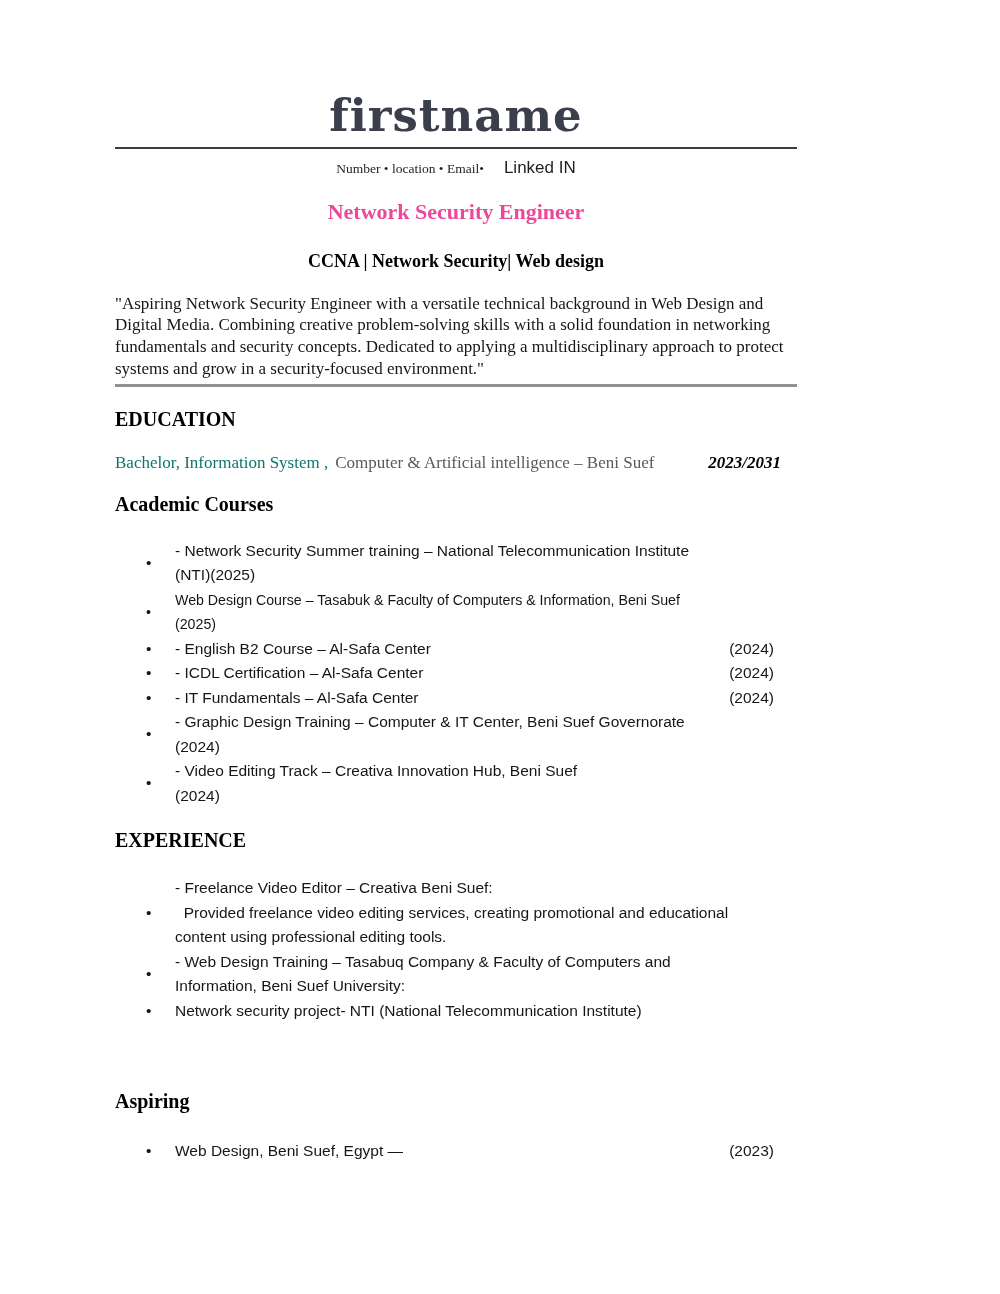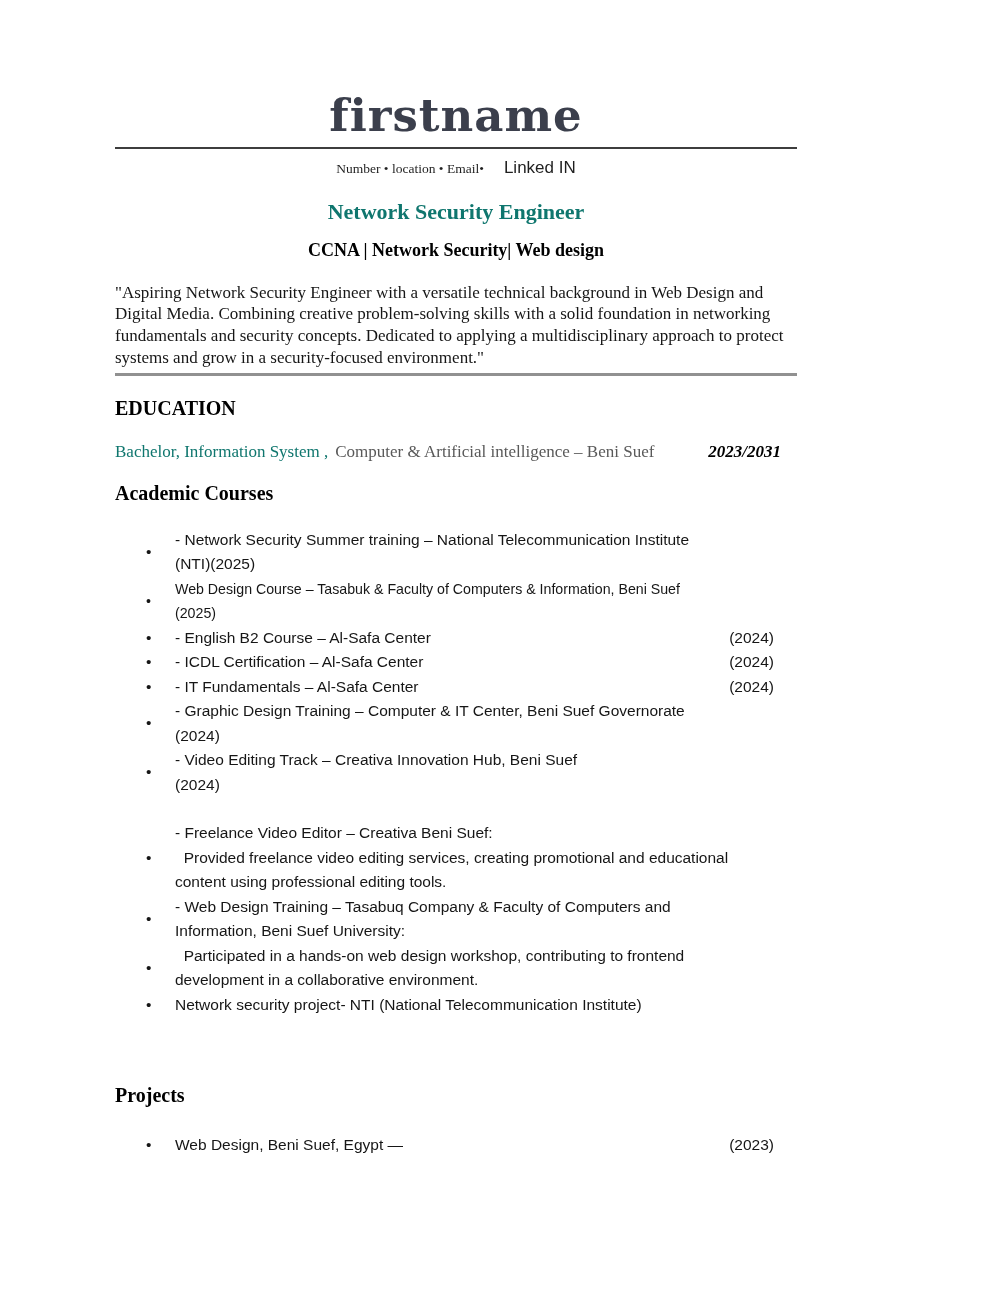--- a/index.html
+++ b/index.html
@@ -39,24 +39,24 @@
   .contact .linkedin {
     font-family: "Liberation Sans", sans-serif;
     font-size: 17px;
     margin-left: 20px;
   }
   .job-title {
     margin-top: 21px;
     text-align: center;
     font-weight: bold;
     font-size: 22px;
-    color: #0f766e;
+    color: #ec4899;
   }
   .subtitle {
-    margin-top: 15px;
+    margin-top: 26px;
     text-align: center;
     font-weight: bold;
     font-size: 18px;
     color: #000000;
   }
   .summary {
     margin-top: 21px;
     font-size: 17px;
     line-height: 21.7px;
     white-space: pre-wrap;
@@ -185,46 +185,42 @@
         <li class="item">
           <span class="marker"></span>
           <span class="item-text">- Video Editing Track – Creativa Innovation Hub, Beni Suef
 (2024)</span>
           <span class="item-date"></span>
         </li>
       </ul>
     </section>
 
     <section>
+      <h2 class="section-heading">EXPERIENCE</h2>
       <ul class="blist exp-list">
         <li class="item">
           <span class="marker"></span>
           <span class="item-text">- Freelance Video Editor – Creativa Beni Suef:
   Provided freelance video editing services, creating promotional and educational
 content using professional editing tools.</span>
         </li>
         <li class="item">
           <span class="marker"></span>
           <span class="item-text">- Web Design Training – Tasabuq Company &amp; Faculty of Computers and
 Information, Beni Suef University:</span>
         </li>
         <li class="item">
           <span class="marker"></span>
-          <span class="item-text">  Participated in a hands-on web design workshop, contributing to frontend
-development in a collaborative environment.</span>
-        </li>
-        <li class="item">
-          <span class="marker"></span>
           <span class="item-text">Network security project- NTI (National Telecommunication Institute)</span>
         </li>
       </ul>
     </section>
 
     <section>
-      <h2 class="subhead projects-head">Projects</h2>
+      <h2 class="subhead projects-head">Aspiring</h2>
       <ul class="blist proj-list">
         <li class="item">
           <span class="marker"></span>
           <span class="item-text">Web Design, Beni Suef, Egypt —</span>
           <span class="item-date">(2023)</span>
         </li>
       </ul>
     </section>
 
   </div>

